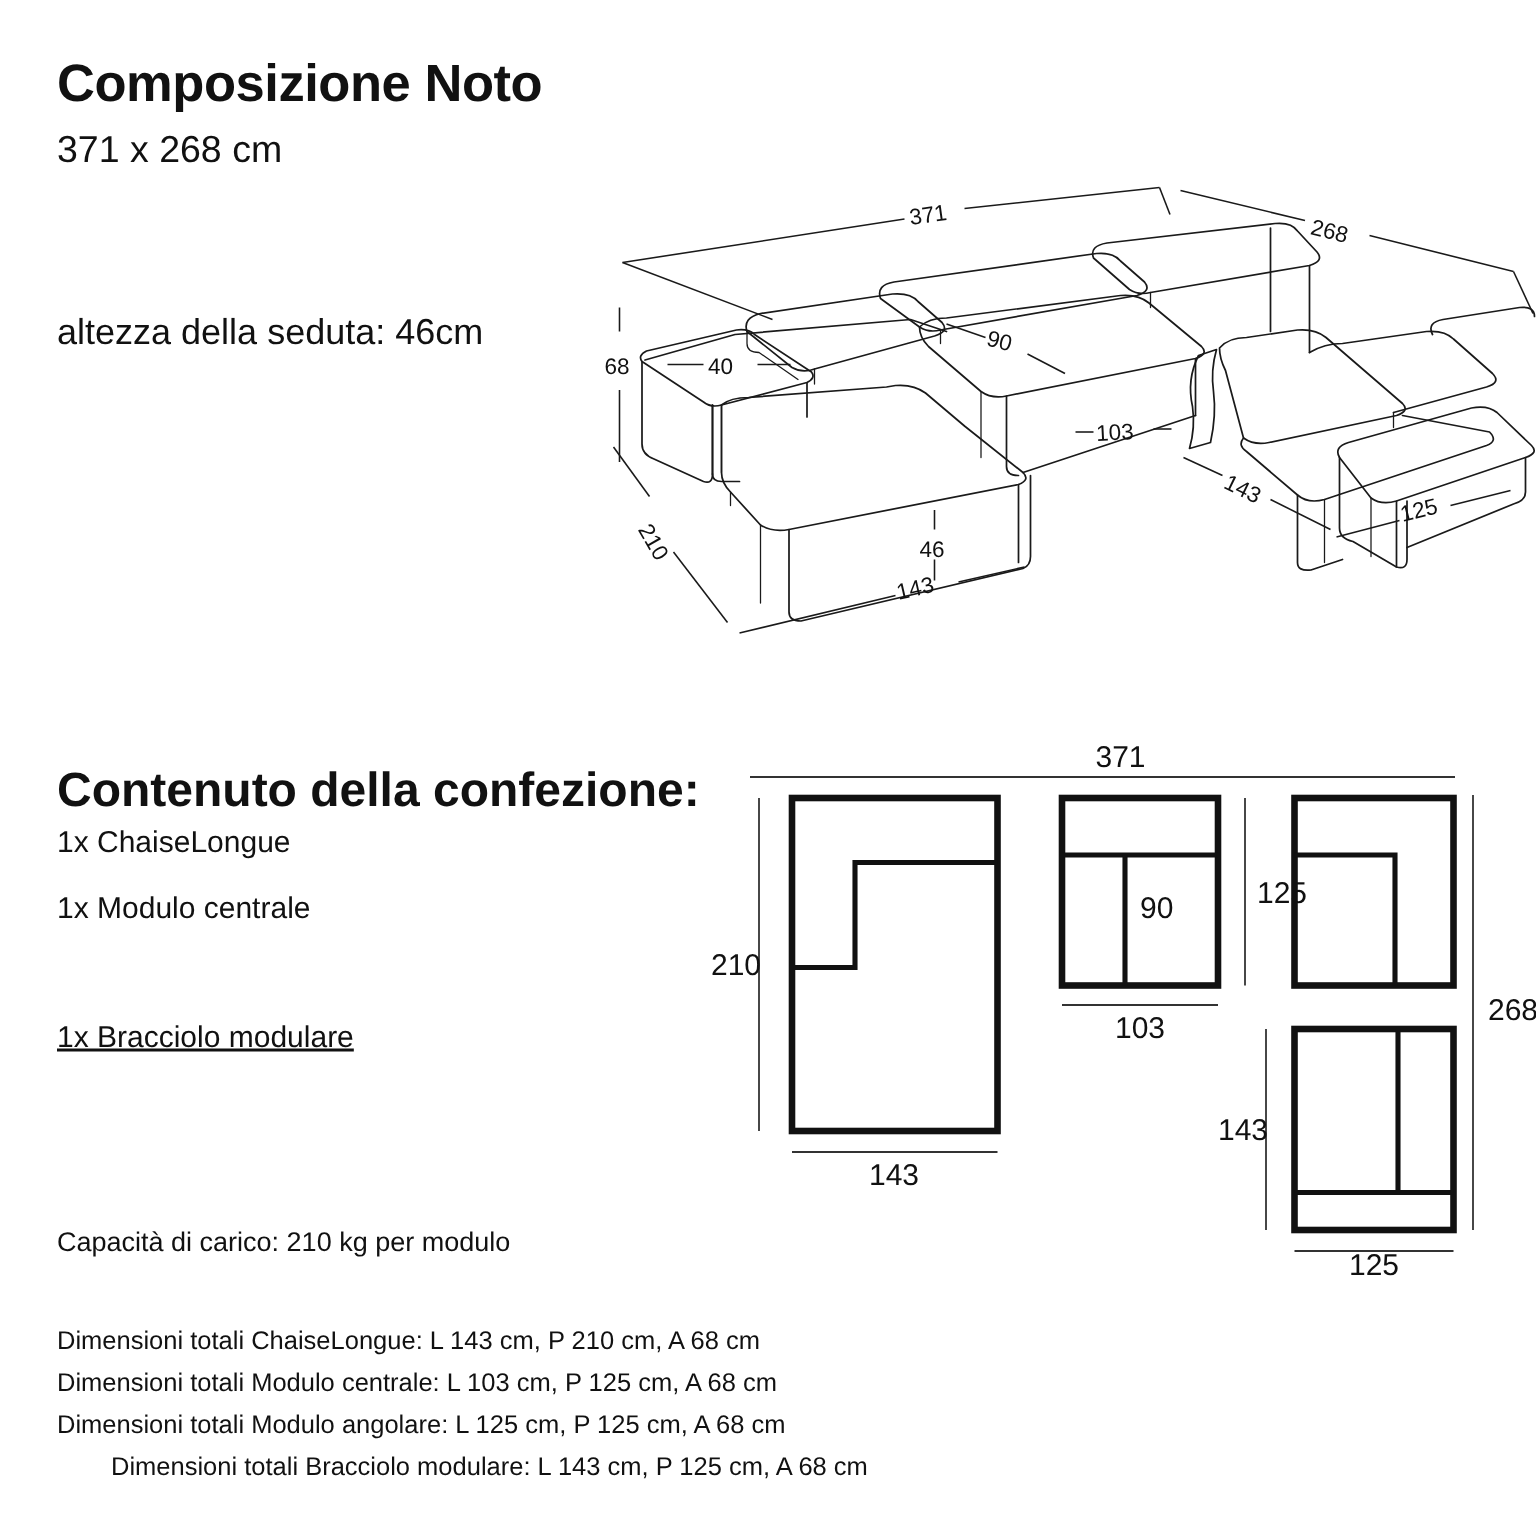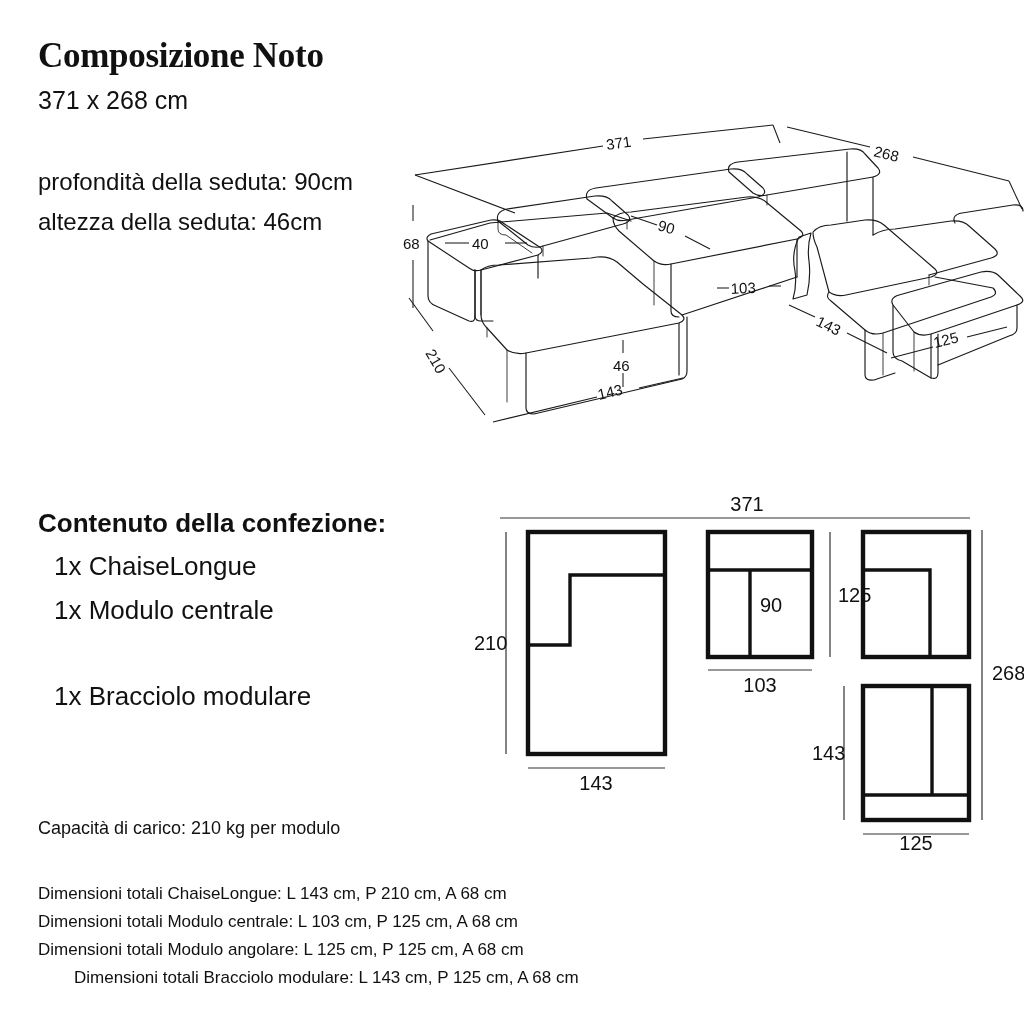--- a/index.html
+++ b/index.html
@@ -19,49 +19,48 @@
   }
 
   
   .txt { position: absolute; white-space: nowrap; }
 
   #title-main {
     left: 38px; top: 36px;
     font-size: 35px;
     font-weight: bold;
     letter-spacing: -0.3px;
-    font-family: Liberation Serif, serif;
   }
   #title-sub {
     left: 38px; top: 86px;
     font-size: 25px;
     font-weight: normal;
   }
   #seat-depth {
     left: 38px; top: 168px;
     font-size: 24px;
   }
   #seat-height {
     left: 38px; top: 208px;
     font-size: 24px;
   }
 
   #pkg-title {
     left: 38px; top: 508px;
-    font-size: 26px;
+    font-size: 32px;
     font-weight: bold;
   }
   .pkg-item {
-    left: 54px;
-    font-size: 26px;
+    left: 38px;
+    font-size: 20px;
   }
   #pkg-0 { top: 551px; }
   #pkg-1 { top: 595px; }
   #pkg-2 { top: 639px; }
-  #pkg-3 { top: 681px; }
+  #pkg-3 { top: 681px; text-decoration: underline; }
 
   #cap-load  { left: 38px; top: 818px; font-size: 18px; }
   #cap-arm   { left: 38px; top: 845px; font-size: 18px; }
 
   .dimline { left: 38px; font-size: 17px; }
   #dim-0 { top: 884px; text-align: right; }
   #dim-1 { top: 912px; }
   #dim-2 { top: 940px; }
   #dim-3 { top: 968px; margin-left: 36px; }
 
@@ -88,21 +87,20 @@
   .pdimt { fill: #111111; font-family: "Liberation Sans", sans-serif; font-size: 20px; }
 </style>
 </head>
 <body>
 
 <div id="sheet">
 
   <div class="txt" id="title-main">Composizione Noto</div>
   <div class="txt" id="title-sub">371 x 268 cm</div>
 
-  <div class="txt" id="seat-depth">profondità della seduta: 90cm</div>
   <div class="txt" id="seat-height">altezza della seduta: 46cm</div>
 
   <div id="iso-wrap">
     <svg width="629" height="300" viewBox="0 0 629 300">
 
       <g>
 
         <path class="ln" d="M 35 115 L 95 98 L 212 88 L 236 96 L 236 96"></path>
 
         <path class="ln" d="M 33 116 Q 30 112 36 109 L 96 95 Q 104 94 108 98 L 146 123 Q 149 127 143 130 L 86 145 Q 79 147 74 143 Z"></path>

